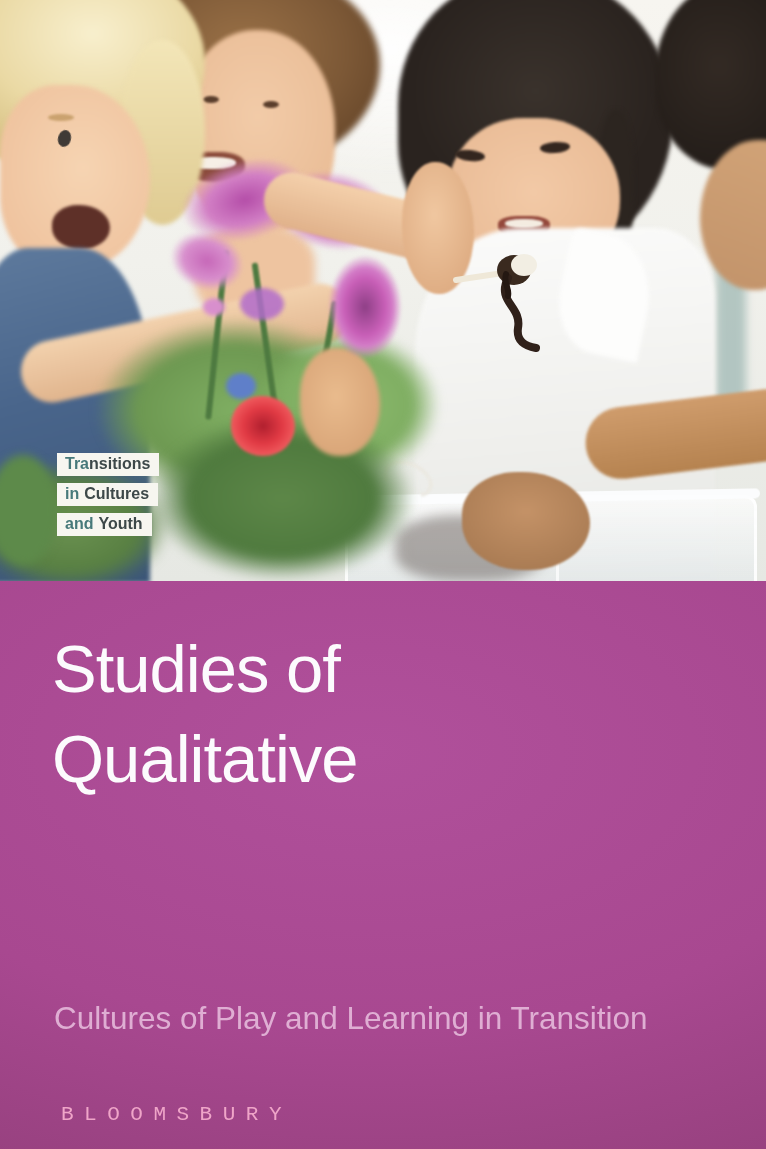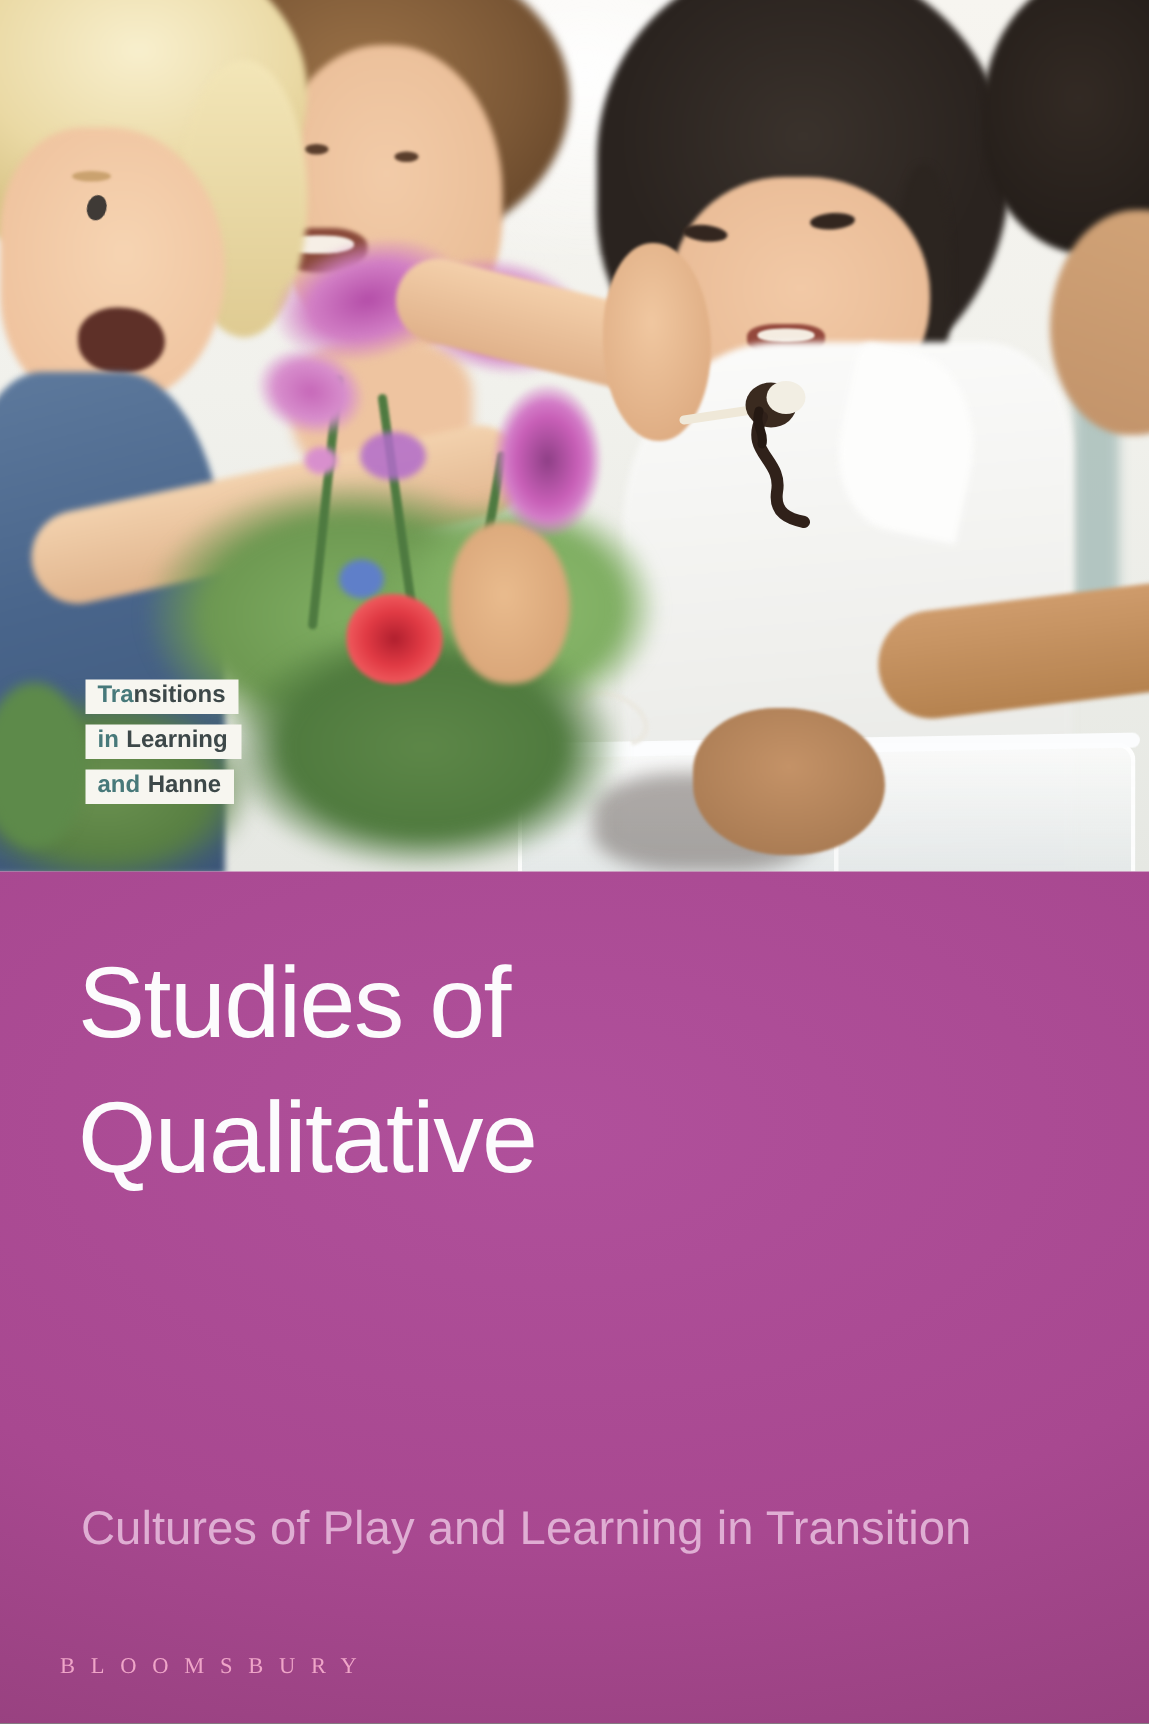--- a/index.html
+++ b/index.html
@@ -144,22 +144,22 @@
 
   
   .panel{position:absolute;left:0;top:581px;width:766px;height:568px;
       background:radial-gradient(130% 95% at 48% 30%,#b0509b 0%,var(--panel-bg,#a84890) 52%,#97417f 85%,var(--panel-edge,#8b3a74) 100%);}
   .editors{position:absolute;left:497px;top:52px;font-size:21px;line-height:30px;
       color:var(--editors-text,#e2a256);font-weight:400;}
   .title{position:absolute;left:52px;top:43px;font-size:67px;line-height:90px;
       font-weight:300;letter-spacing:-1px;color:var(--title-text,#fcfbfd);white-space:nowrap;}
   .subtitle{position:absolute;left:54px;top:419px;font-size:31.5px;font-weight:300;
       color:var(--subtitle-text,#dfaed3);white-space:nowrap;}
-  .publisher{position:absolute;left:40px;top:522px;font-family:Liberation Serif, serif;
-      font-size:15px;letter-spacing:10.5px;color:var(--publisher-text,#efa5c8);white-space:nowrap;}
+  .publisher{position:absolute;left:61px;top:522px;font-family:Liberation Mono, monospace;
+      font-size:21px;letter-spacing:10.5px;color:var(--publisher-text,#efa5c8);white-space:nowrap;}
 </style>
 </head>
 <body>
 
 <div class="cover">
 
   <div class="photo">
     <div class="blob glow"></div>
     <div class="blob window-strip"></div>
 
@@ -233,25 +233,25 @@
       <path d="M58,30 C55,40 62,44 60,52" fill="none" stroke="#241812" stroke-width="6" stroke-linecap="round"></path>
     </svg>
 
     <div class="series">
       <div class="series-line">
           <span class="accent">Tra</span>
           <span class="rest">nsitions</span>
         </div>
       <div class="series-line gap">
           <span class="accent">in</span>
-          <span class="rest">Learning</span>
+          <span class="rest">Cultures</span>
         </div>
       <div class="series-line gap">
           <span class="accent">and</span>
-          <span class="rest">Hanne</span>
+          <span class="rest">Youth</span>
         </div>
     </div>
   </div>
 
   <div class="panel">
     <h1 class="title" style="margin:0;">
       <div>Studies of</div>
       <div>Qualitative</div>
     </h1>
     <div class="subtitle">Cultures of Play and Learning in Transition</div>

